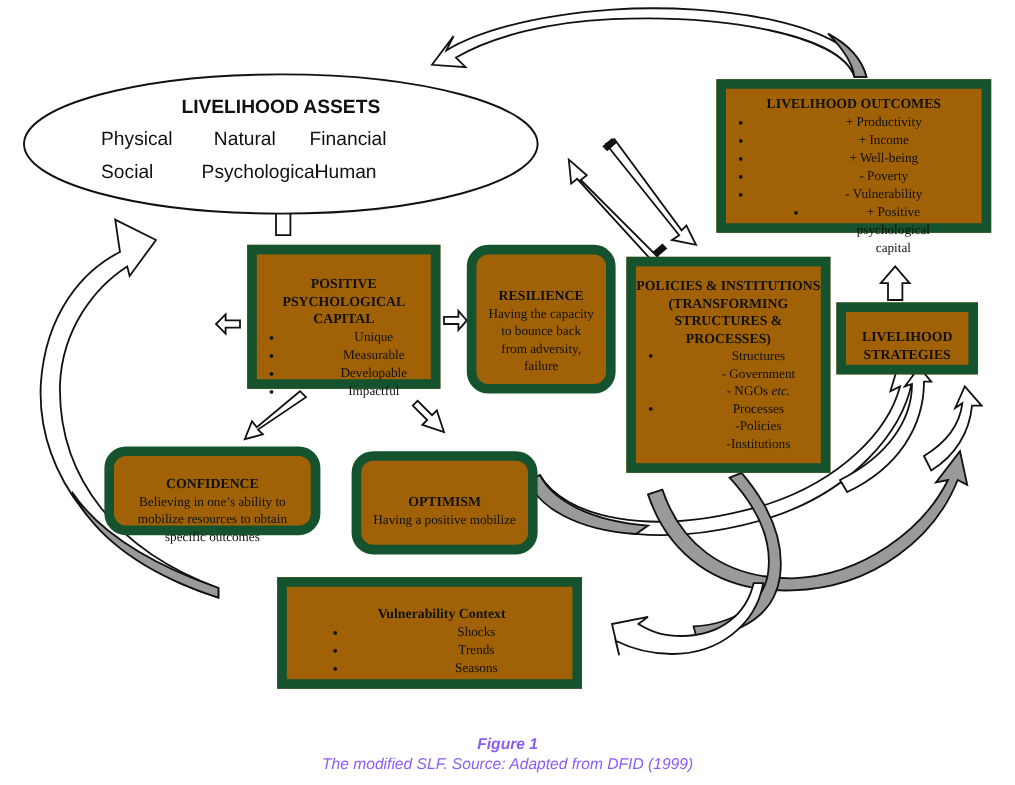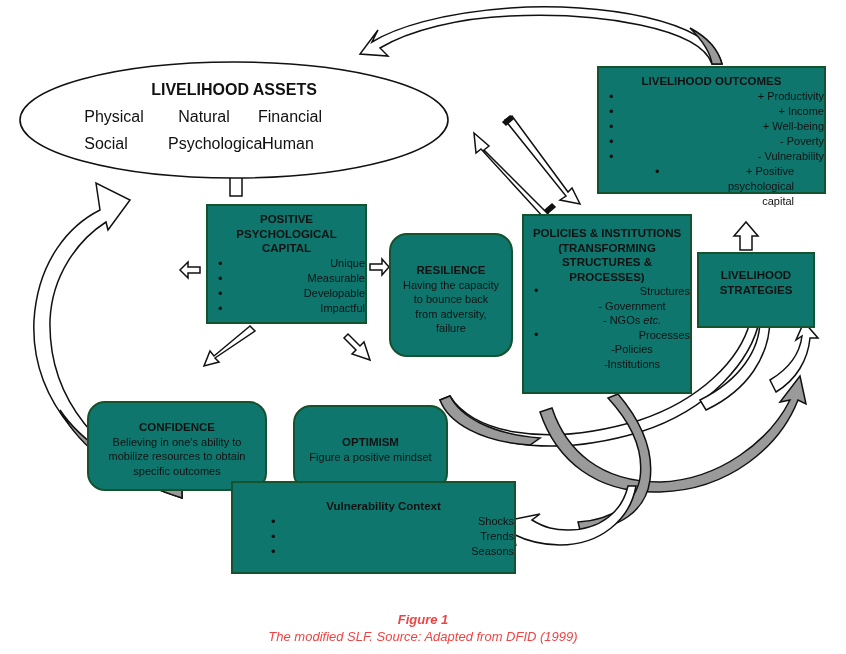--- a/index.html
+++ b/index.html
@@ -1,28 +1,28 @@
 <!DOCTYPE html>
 <html><head>
 <meta charset="utf-8">
 <style>
   html, body { margin:0; padding:0; background:#ffffff; }
   body { width:846px; height:654px; position:relative; overflow:hidden;
          font-family:"Liberation Sans", sans-serif; color:#111; }
   #diagram { position:absolute; left:0; top:0; width:846px; height:654px; }
-  .box { position:absolute; background:#0f766e; border:2px solid #14532d; box-sizing:border-box;
-         text-align:center; font-size:11px; line-height:14.5px; }
-  .rounded { border-radius:18px;margin-top:29px; }
+  .box { position:absolute; background:#a16207; border:8px solid #14532d; box-sizing:border-box;
+         text-align:center; font-size:11px; line-height:14.5px;font-family:Liberation Serif, serif; }
+  .rounded { border-radius:18px; }
   .title { font-weight:bold; font-size:11.5px; }
-  .blist { list-style:none; margin:0; padding:0; text-align:right; }
+  .blist { list-style:none; margin:0; padding:0; text-align:center; }
   .blist li { position:relative; padding-left:50px; }
   .blist li::before { content:"\2022"; position:absolute; left:10px; font-size:13px; }
   .sub { padding-left:50px; text-align:center; }
   .ellipse-label { position:absolute; font-size:16px; text-align:center; }
-  .caption { position:absolute; left:0; width:846px; text-align:center; font-style:italic; font-size:13px; color:#ef4444; }
+  .caption { position:absolute; left:0; width:846px; text-align:center; font-style:italic; font-size:13px; color:#8b5cf6; }
 </style>
 </head>
 <body>
 
 <div id="diagram">
 
   <svg width="846" height="654" style="position:absolute;left:0;top:0">
     <g fill="#fff" stroke="#111" stroke-width="1.5" stroke-linejoin="miter">
 
       <path d="M722 64 C 712 20, 600 2, 510 8 C 440 13, 395 28, 372 42 L 378 30 L 360 54 L 388 56 L 380 48 C 410 30, 460 18, 510 16 C 600 12, 700 28, 712 64 Z" fill="#fff"></path>
@@ -76,21 +76,21 @@
     <ul class="blist" style="line-height:15px;">
       <li>+ Productivity</li>
       <li>+ Income</li>
       <li>+ Well-being</li>
       <li>- Poverty</li>
       <li>- Vulnerability</li>
       <li style="padding-right:30px;margin-left:46px;">+ Positive psychological capital</li>
     </ul>
   </div>
 
-  <div class="box" style="left:206px;top:204px;width:161px;height:120px;padding-top:6px;">
+  <div class="box" style="left:206px;top:204px;width:161px;height:120px;padding-top:18px;">
     <div class="title">POSITIVE</div>
     <div class="title">PSYCHOLOGICAL</div>
     <div class="title">CAPITAL</div>
     <ul class="blist" style="line-height:15px;">
       <li>Unique</li>
       <li>Measurable</li>
       <li>Developable</li>
       <li>Impactful</li>
     </ul>
   </div>
@@ -114,38 +114,38 @@
     </ul>
     <div class="sub">- Government</div>
     <div class="sub"><span>- NGOs</span> <i>etc.</i></div>
     <ul class="blist" style="line-height:14.5px;">
       <li>Processes</li>
     </ul>
     <div class="sub">-Policies</div>
     <div class="sub">-Institutions</div>
   </div>
 
-  <div class="box" style="left:697px;top:252px;width:118px;height:76px;padding-top:14px;">
+  <div class="box" style="left:697px;top:252px;width:118px;height:60px;padding-top:14px;">
     <div class="title">LIVELIHOOD</div>
     <div class="title">STRATEGIES</div>
   </div>
 
-  <div class="box rounded" style="left:87px;top:372px;width:180px;height:90px;padding-top:17px;">
+  <div class="box rounded" style="left:87px;top:372px;width:180px;height:74px;padding-top:17px;">
     <div class="title">CONFIDENCE</div>
     <div>Believing in one’s ability to</div>
     <div>mobilize resources to obtain</div>
     <div>specific outcomes</div>
   </div>
 
   <div class="box rounded" style="left:293px;top:376px;width:155px;height:86px;padding-top:28px;">
     <div class="title">OPTIMISM</div>
-    <div>Figure a positive mindset</div>
+    <div>Having a positive mobilize</div>
   </div>
 
-  <div class="box" style="left:231px;top:481px;width:285px;height:93px;padding-top:16px;">
+  <div class="box" style="left:231px;top:481px;width:254px;height:93px;padding-top:16px;">
     <div class="title" style="padding-left:20px;">Vulnerability Context</div>
     <ul class="blist" style="line-height:15px;padding-left:28px;">
       <li>Shocks</li>
       <li>Trends</li>
       <li>Seasons</li>
     </ul>
   </div>
 
   <div class="caption" style="top:612px;font-weight:bold;">Figure 1</div>
   <div class="caption" style="top:629px;">The modified SLF. Source: Adapted from DFID (1999)</div>

